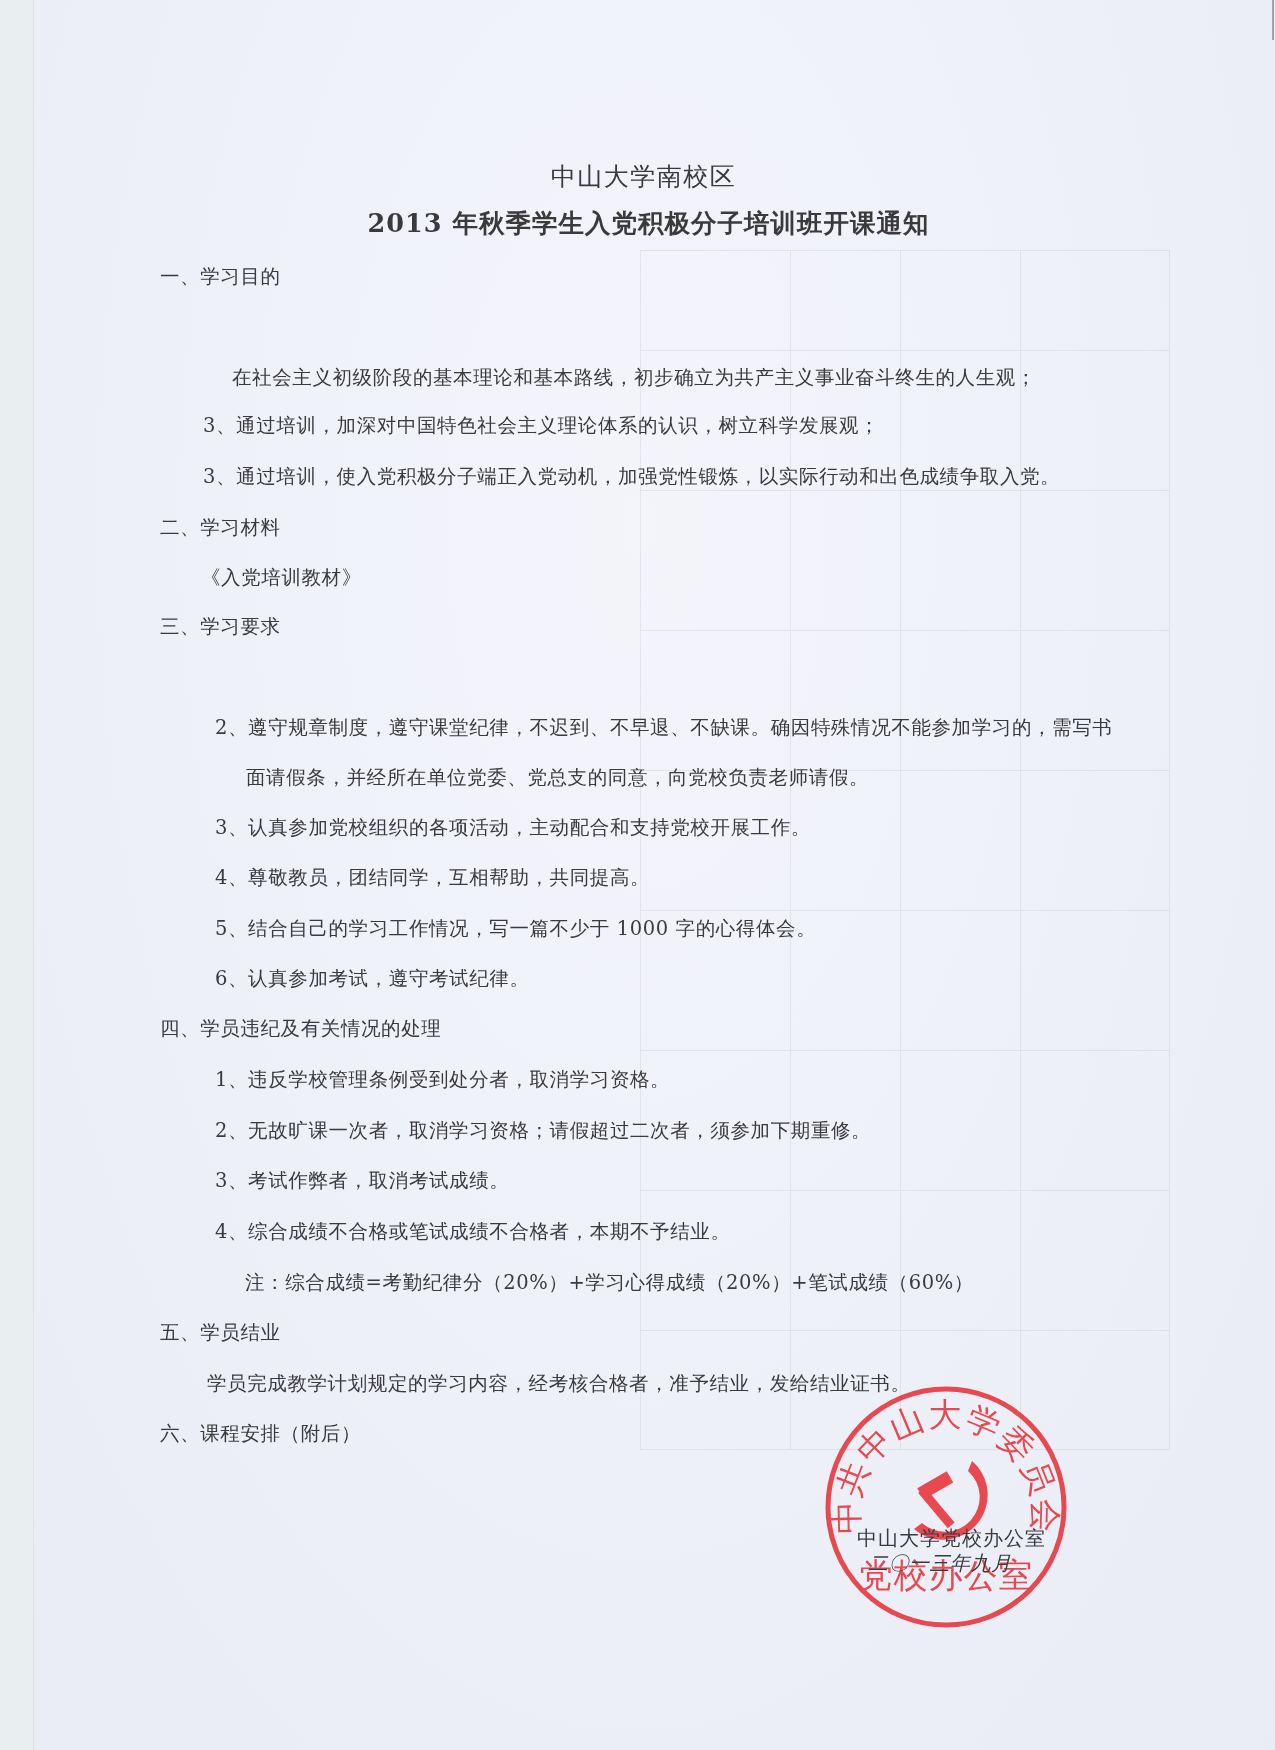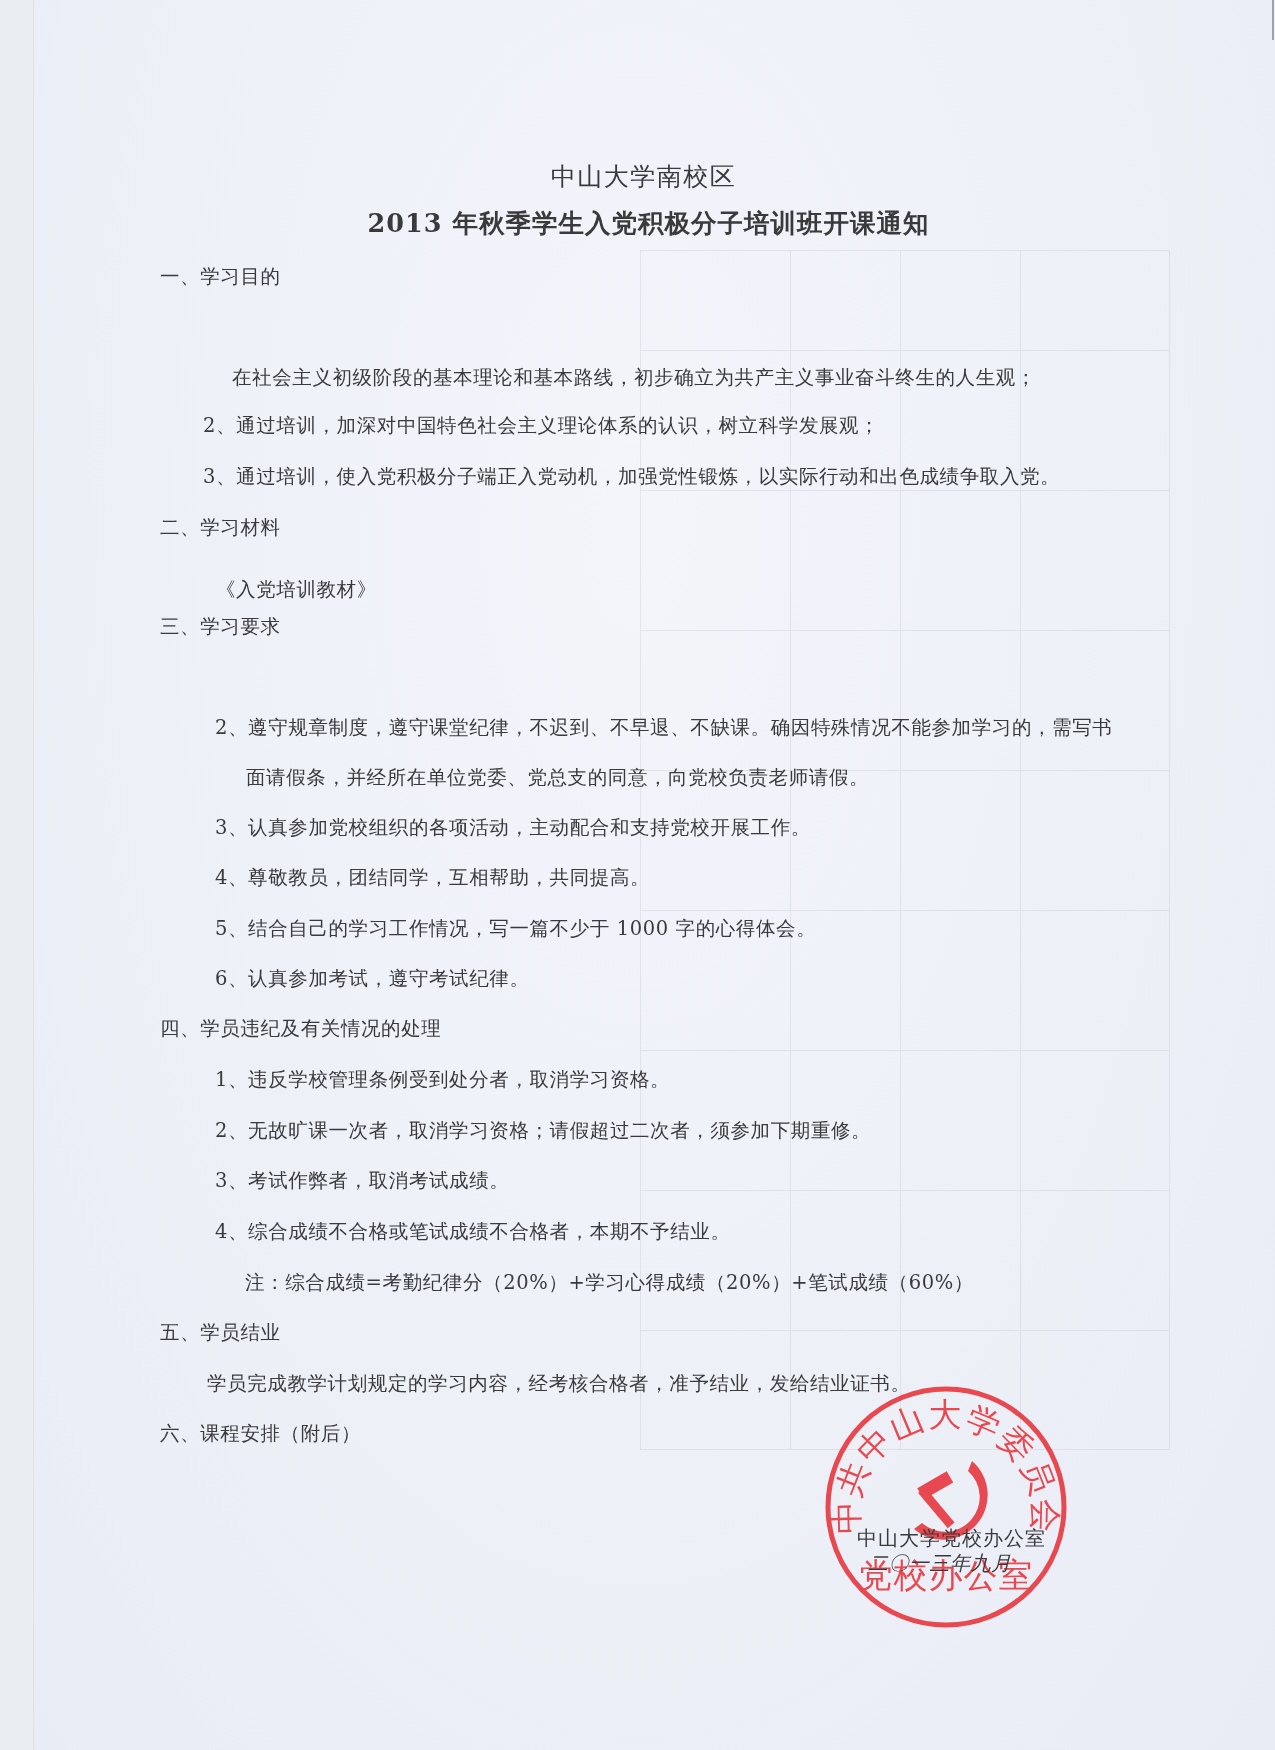--- a/index.html
+++ b/index.html
@@ -79,21 +79,21 @@
     font-weight: bold;
     letter-spacing: 1px;
     padding-left: 22px;
     box-sizing: border-box;
   }
   .h { left: 160px; }
   .i1 { left: 203px; }
   .c1 { left: 232px; }
   .i2 { left: 215px; }
   .c2 { left: 246px; }
-  .mat { left: 216px; margin-top: 12px; }
+  .mat { left: 201px; }
   .note { left: 245px; }
   .body5 { left: 207px; }
   .sign {
     position: absolute;
     left: 857px; top: 1525px;
     font-size: 20px;
     letter-spacing: 1px;
     white-space: nowrap;
     z-index: 3;
   }
@@ -137,21 +137,21 @@
     <div class="row" style="top:940px"></div>
     <div class="row" style="top:1080px"></div>
     <div class="row" style="top:1199px"></div>
   </div>
 
   <div class="title1">中山大学南校区</div>
   <div class="title2">2013 年秋季学生入党积极分子培训班开课通知</div>
 
   <div class="line h" style="top:264px">一、学习目的</div>
   <div class="line c1" style="top:365px">在社会主义初级阶段的基本理论和基本路线，初步确立为共产主义事业奋斗终生的人生观；</div>
-  <div class="line i1" style="top:413px">2、通过培训，加深对中国特色社会主义理论体系的认识，树立科学发展观；</div>
+  <div class="line i1" style="top:413px">3、通过培训，加深对中国特色社会主义理论体系的认识，树立科学发展观；</div>
   <div class="line i1" style="top:464px">3、通过培训，使入党积极分子端正入党动机，加强党性锻炼，以实际行动和出色成绩争取入党。</div>
 
   <div class="line h" style="top:515px">二、学习材料</div>
   <div class="line mat" style="top:565px">《入党培训教材》</div>
 
   <div class="line h" style="top:614px">三、学习要求</div>
   <div class="line i2" style="top:715px">2、遵守规章制度，遵守课堂纪律，不迟到、不早退、不缺课。确因特殊情况不能参加学习的，需写书</div>
   <div class="line c2" style="top:765px">面请假条，并经所在单位党委、党总支的同意，向党校负责老师请假。</div>
   <div class="line i2" style="top:815px">3、认真参加党校组织的各项活动，主动配合和支持党校开展工作。</div>
   <div class="line i2" style="top:865px">4、尊敬教员，团结同学，互相帮助，共同提高。</div>

